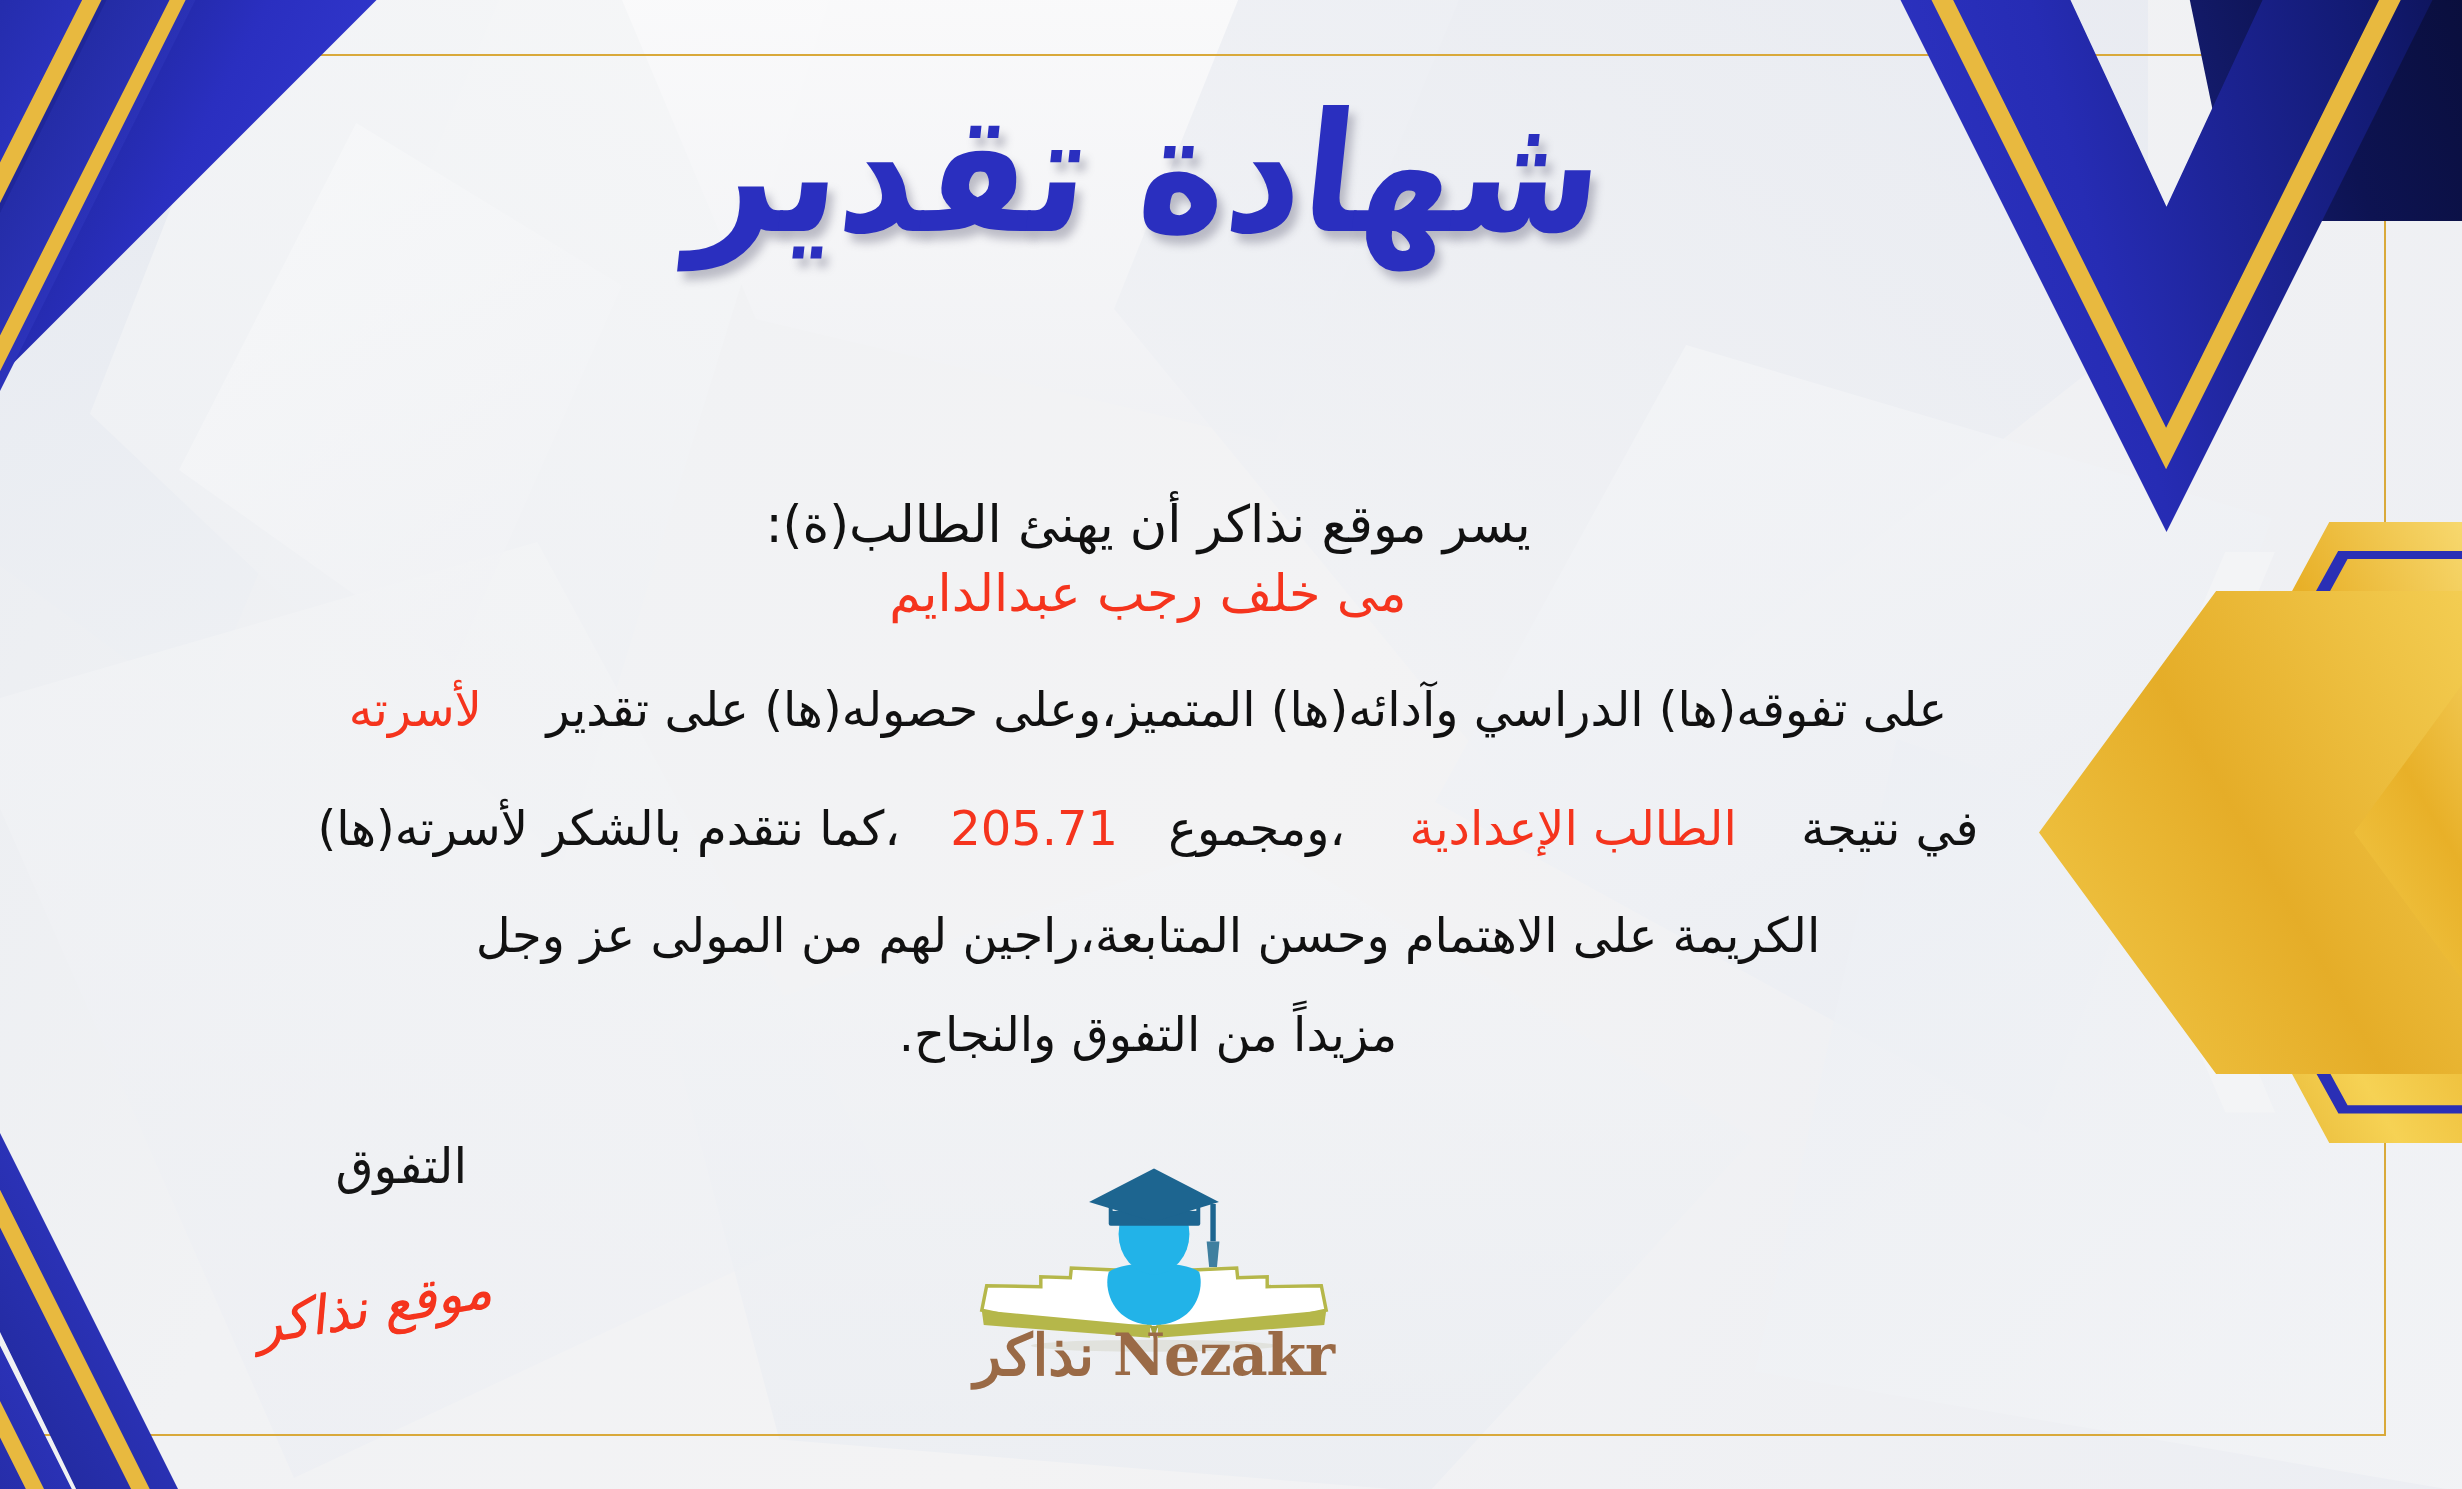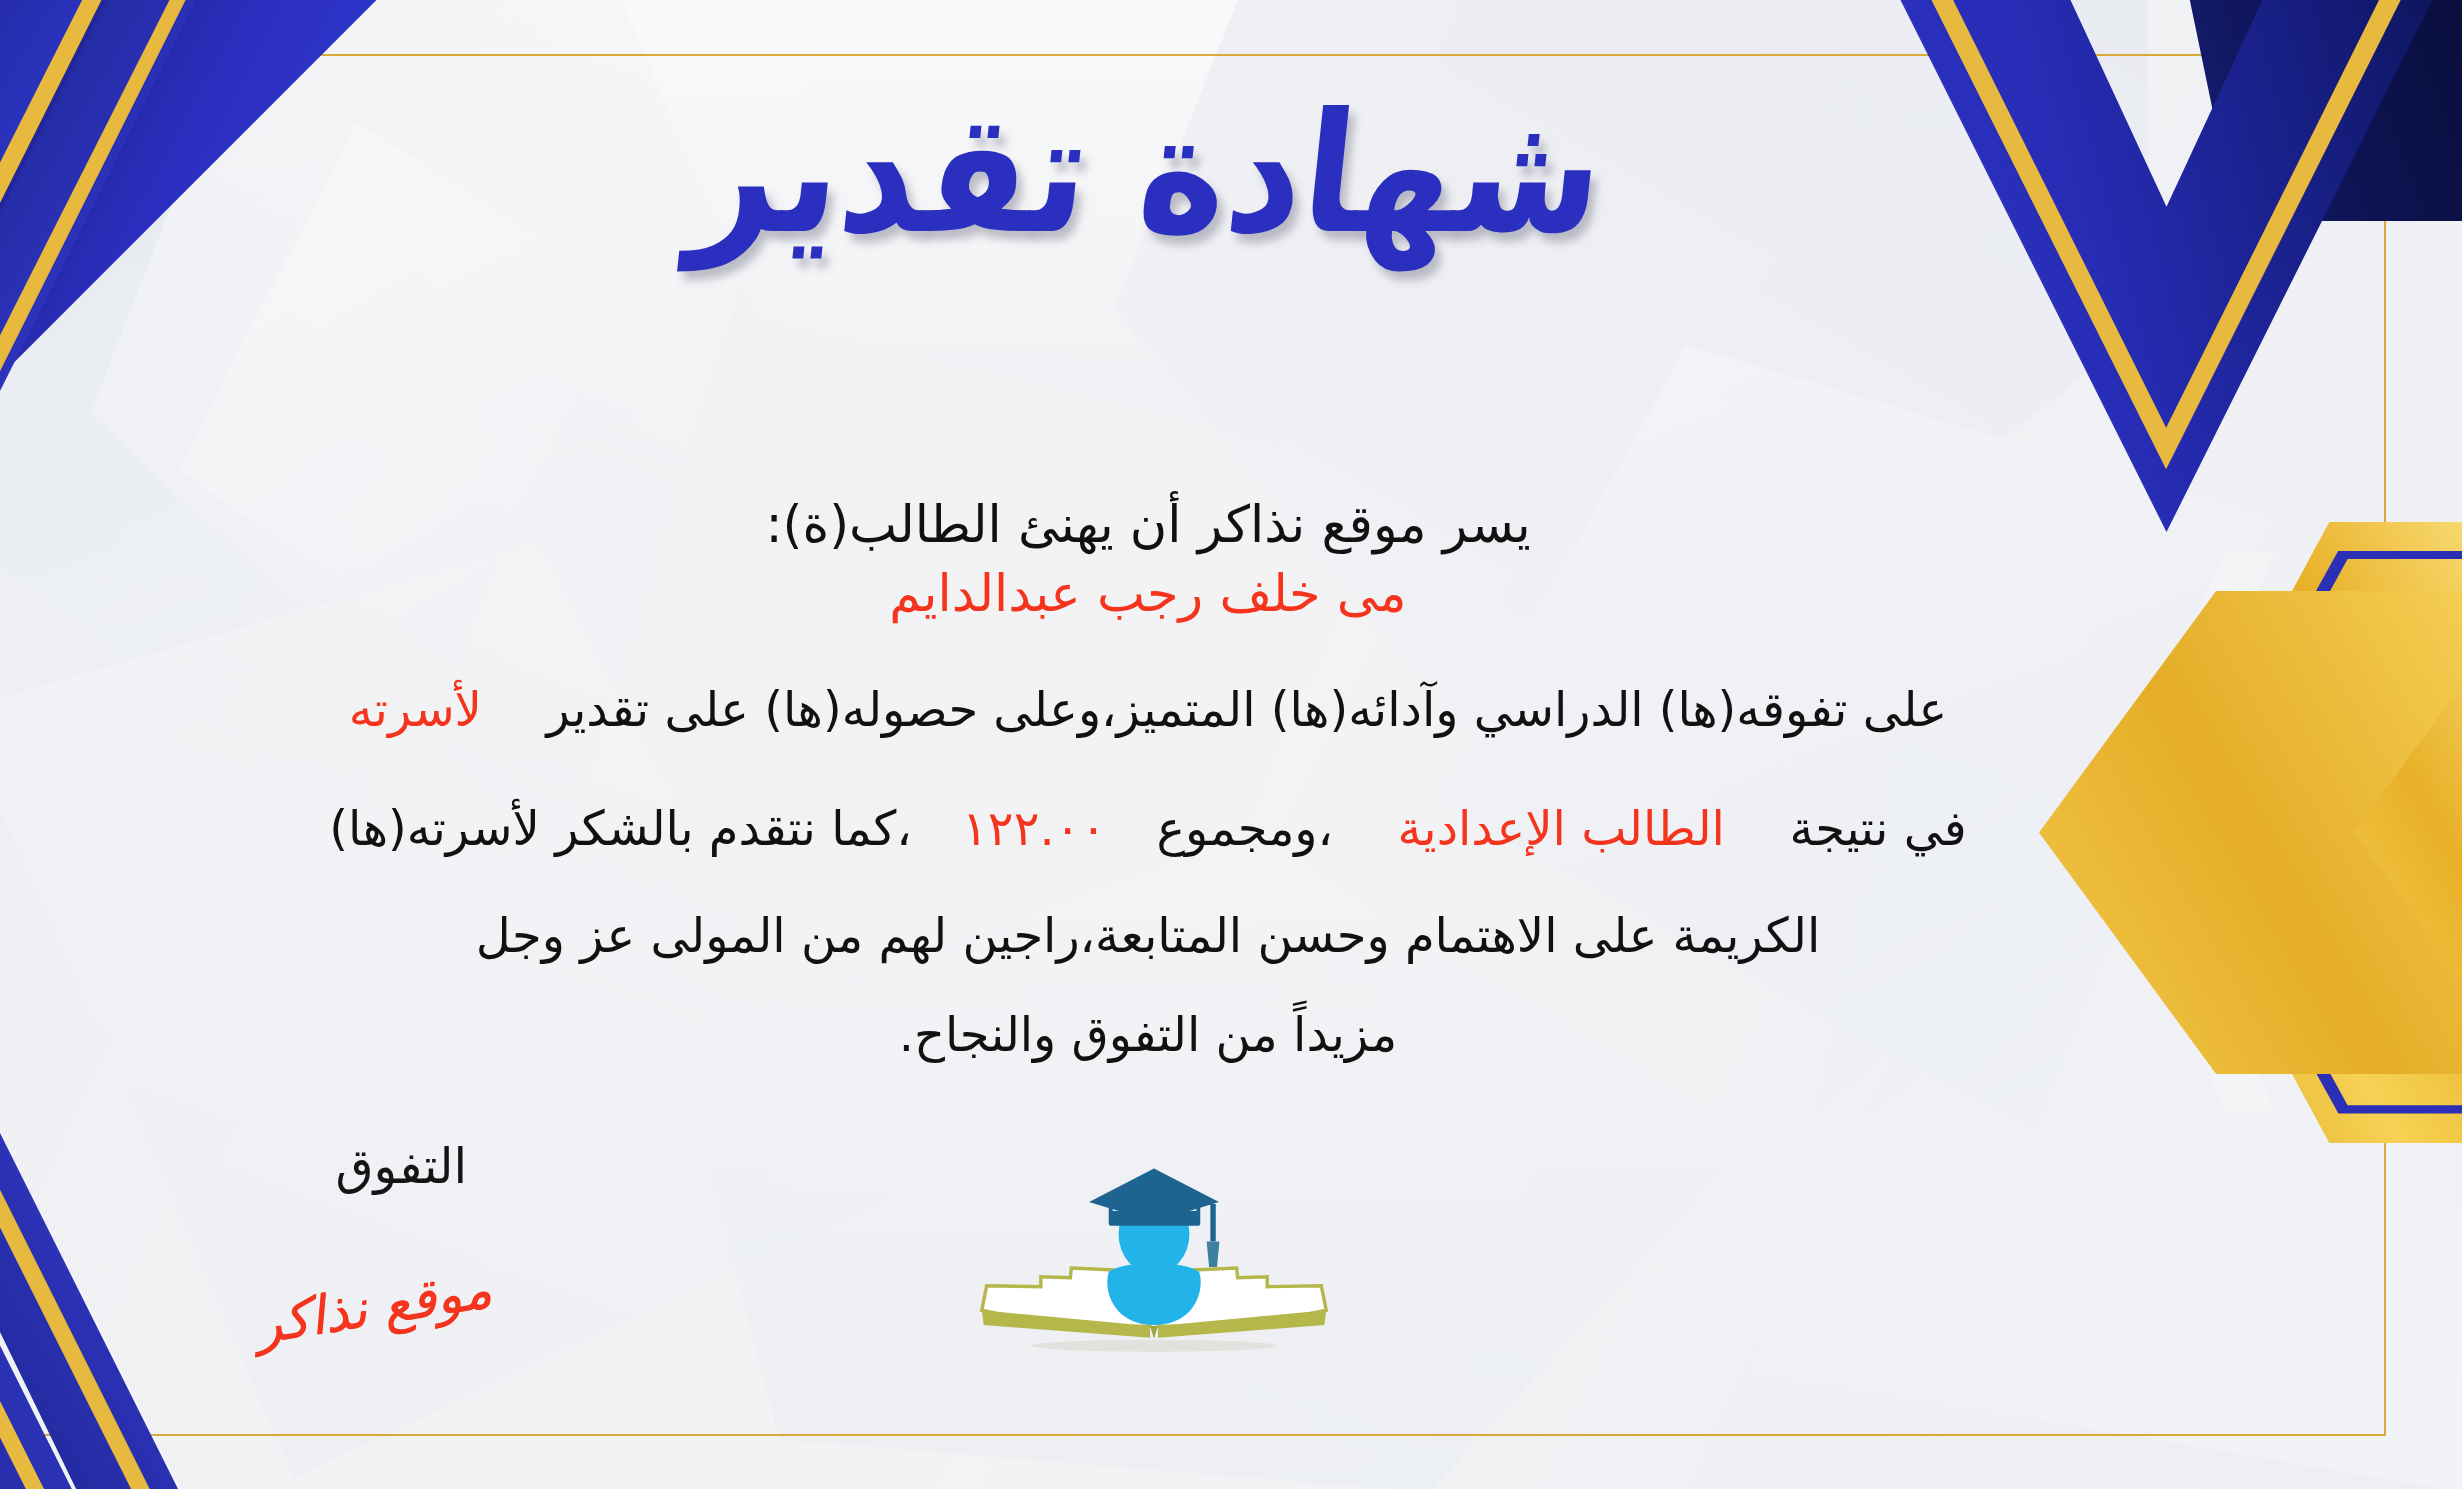--- a/index.html
+++ b/index.html
@@ -287,21 +287,21 @@
       <span class="red">لأسرته</span>
     </div>
 
     <div class="line l-4">
       <span>في نتيجة</span>
       <span class="gapL"></span>
       <span class="red">الطالب الإعدادية</span>
       <span class="gapL"></span>
       <span>،ومجموع</span>
       <span class="gapS"></span>
-      <span class="red">١٢٢.٠٠</span>
+      <span class="red">205.71</span>
       <span class="gapS"></span>
       <span>،كما نتقدم بالشكر لأسرته(ها)</span>
     </div>
 
     <div class="line l-5">الكريمة على الاهتمام وحسن المتابعة،راجين لهم من المولى عز وجل</div>
 
     <div class="line l-6">مزيداً من التفوق والنجاح.</div>
 
     <div class="sig-label">التفوق</div>
 
@@ -330,16 +330,17 @@
       <ellipse cx="380" cy="145" rx="72" ry="82" fill="#22b3e8"></ellipse>
 
       <rect x="288" y="78" width="186" height="50" rx="4" fill="#1d6590"></rect>
       <rect x="296" y="84" width="170" height="14" fill="#f2f6f8"></rect>
 
       <path d="M380 12 L512 80 L380 120 L248 80 Z" fill="#1d6590"></path>
 
       <path d="M500 84 L500 160" stroke="#1d6590" stroke-width="11" fill="none"></path>
       <path d="M487 160 L513 160 L508 212 L492 212 Z" fill="#3f7f9f"></path>
     </svg>
+    <div class="logo-text">Nezakr نذاكر</div>
   </div>
 
 </div>
 
 
 </body></html>

